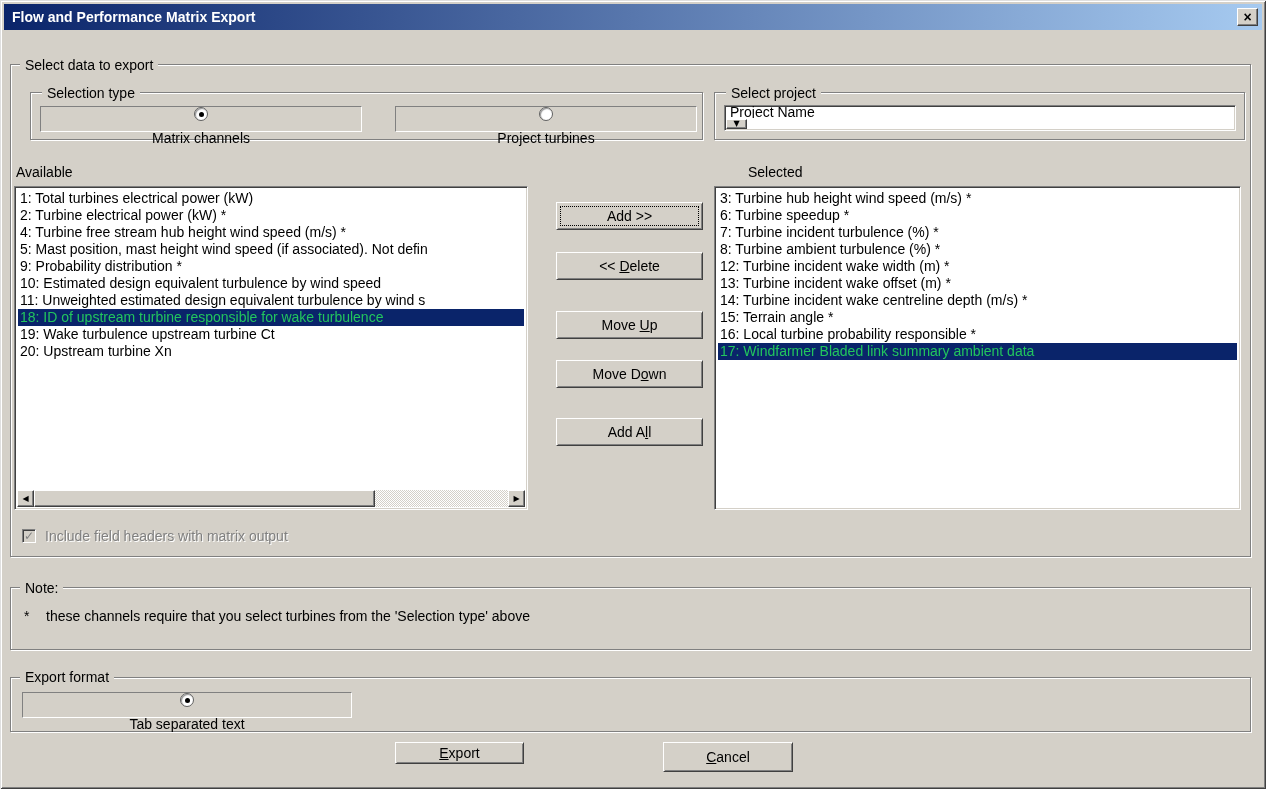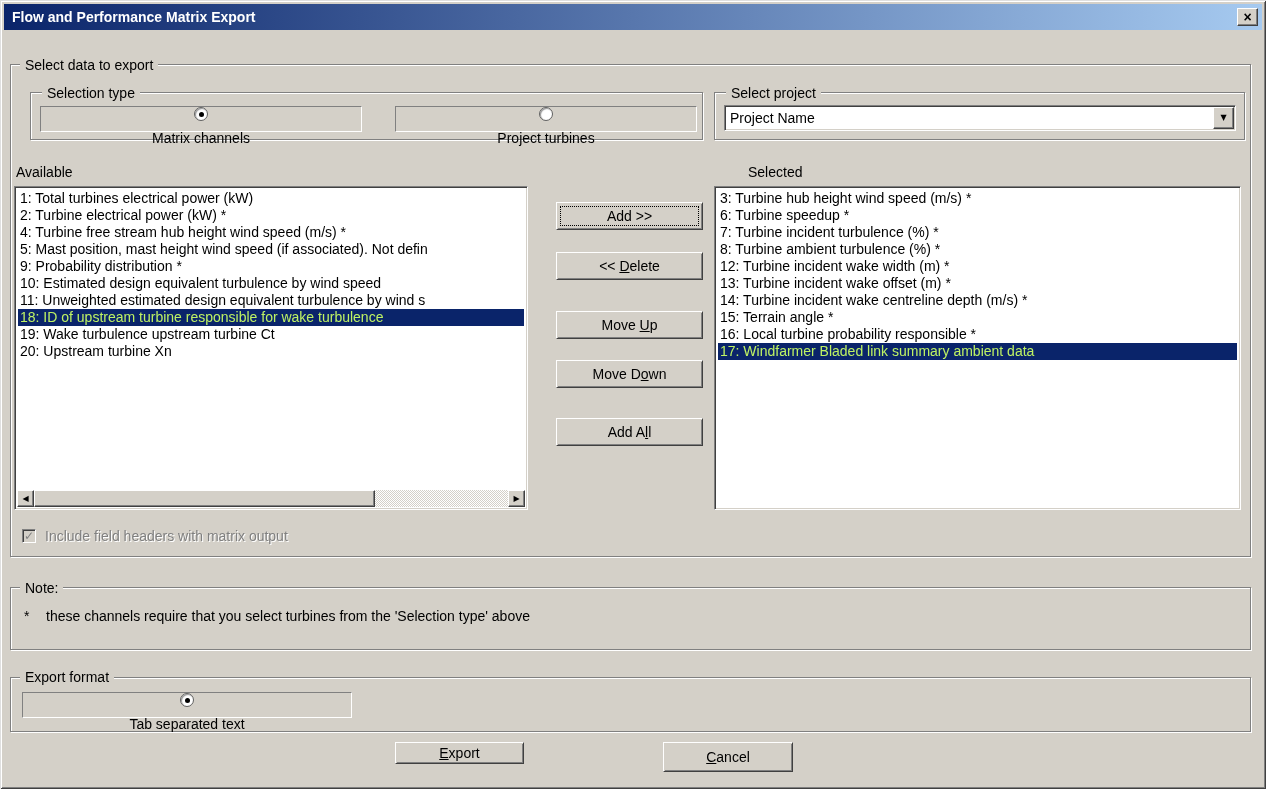--- a/index.html
+++ b/index.html
@@ -31,21 +31,21 @@
     box-shadow: inset 1px 1px 0 #404040, inset -1px -1px 0 #d4d0c8; flex:none;
     display:flex; align-items:center; justify-content:center; }
   .checkbox .glyph { display:none; font-size:12px; font-weight:bold; color:#808080; line-height:1; margin-top:-1px; }
   .checkbox.checked .glyph { display:block; }
   .disabled-text { color:#808080; text-shadow:1px 1px 0 #fff; }
 
   .listbox { position:absolute; background:#fff; border:1px solid; border-color:#808080 #fff #fff #808080;
     box-shadow: inset 1px 1px 0 #404040, inset -1px -1px 0 #d4d0c8; overflow:hidden; }
   .lb-items { position:absolute; left:3px; top:3px; right:3px; overflow:hidden; }
   .lb-item { height:17px; line-height:17px; white-space:nowrap; overflow:hidden; padding-left:2px; }
-  .lb-item.sel { background:#0a246a; color:#bef264; }
+  .lb-item.sel { background:#0a246a; color:#22c55e; }
 
   .btn { position:absolute; background:#d4d0c8; border:1px solid; border-color:#ffffff #404040 #404040 #ffffff;
     box-shadow: inset 1px 1px 0 #d4d0c8, inset -1px -1px 0 #808080;
     display:flex; align-items:center; justify-content:center; font-size:14px; cursor:default; white-space:nowrap; }
   .u { text-decoration:underline; }
   .focus-rect { position:absolute; left:3px; top:3px; right:3px; bottom:3px; border:1px dotted #000; pointer-events:none; }
 
   .hscroll { position:absolute; left:2px; right:2px; bottom:2px; height:17px; display:flex; }
   .scroll-btn { width:17px; height:17px; flex:none; background:#d4d0c8; border:1px solid; border-color:#fff #404040 #404040 #fff;
     box-shadow: inset -1px -1px 0 #808080; display:flex; align-items:center; justify-content:center; }
@@ -87,21 +87,21 @@
     <span>Matrix channels</span>
   </div>
   <div class="panel-sunken" style="left:372px;top:106px;width:302px;height:26px;margin-left:23px;">
     <span class="radio"></span>
     <span>Project turbines</span>
   </div>
 
   <div class="groupbox" style="left:714px;top:92px;width:531px;height:48px;"></div>
   <span class="legend-abs" style="left:726px;top:85px;">Select project</span>
 
-  <div class="combo" style="left:724px;top:105px;width:512px;height:26px;">
+  <div class="combo" style="left:724px;top:105px;width:512px;height:26px;flex-direction:column;">
     <span class="combo-text">Project Name</span>
     <span class="combo-btn">
       <span class="scroll-glyph">▼</span>
     </span>
   </div>
 
   <span class="flabel" style="left:16px;top:164px;">Available</span>
   <div class="listbox" style="left:14px;top:186px;width:514px;height:324px;">
     <div class="lb-items" style="bottom:20px;">
       <div class="lb-item">1: Total turbines electrical power (kW)</div>

